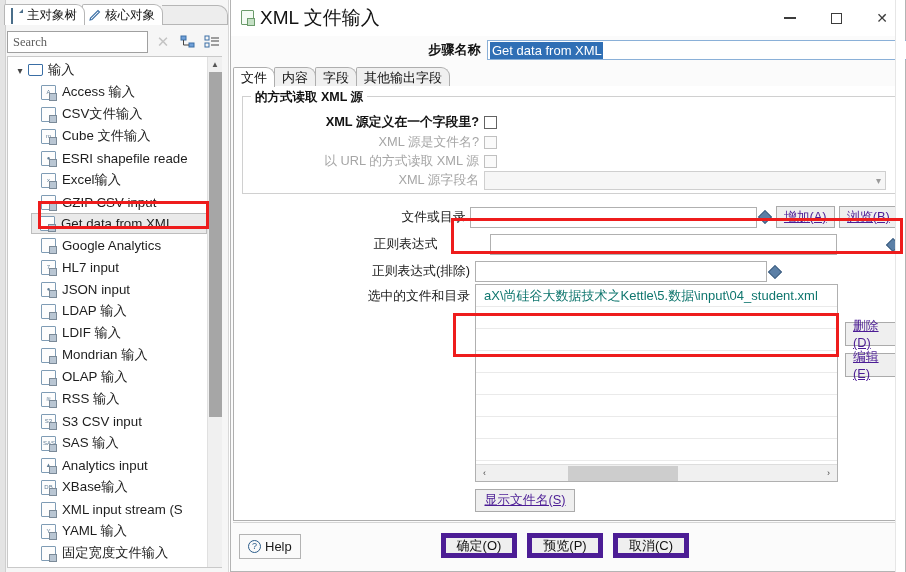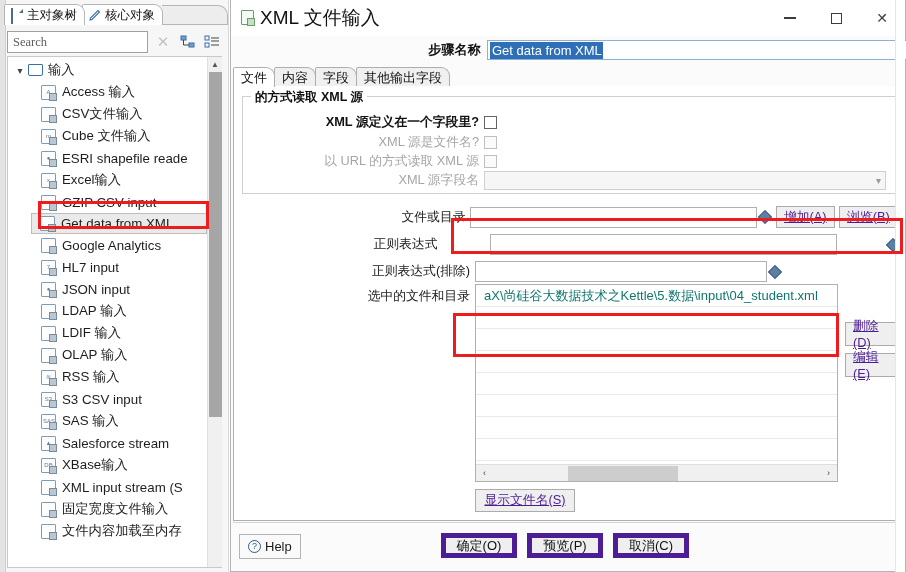--- a/index.html
+++ b/index.html
@@ -343,20 +343,26 @@
             <div class="trow child">
               <span class="ic">
                 <i></i>
               </span>
               <span>LDIF 输入</span>
             </div>
             <div class="trow child">
               <span class="ic">
                 <i></i>
               </span>
+              <span>Mondrian 输入</span>
+            </div>
+            <div class="trow child">
+              <span class="ic">
+                <i></i>
+              </span>
               <span>OLAP 输入</span>
             </div>
             <div class="trow child">
               <span class="ic">
                 <i>≋</i>
               </span>
               <span>RSS 输入</span>
             </div>
             <div class="trow child">
               <span class="ic">
@@ -367,33 +373,39 @@
             <div class="trow child">
               <span class="ic">
                 <i>SAS</i>
               </span>
               <span>SAS 输入</span>
             </div>
             <div class="trow child">
               <span class="ic">
                 <i>▲</i>
               </span>
-              <span>Salesforce stream</span>
+              <span>Analytics input</span>
             </div>
             <div class="trow child">
               <span class="ic">
                 <i>DB</i>
               </span>
               <span>XBase输入</span>
             </div>
             <div class="trow child">
               <span class="ic">
                 <i></i>
               </span>
               <span>XML input stream (S</span>
+            </div>
+            <div class="trow child">
+              <span class="ic">
+                <i>Y</i>
+              </span>
+              <span>YAML 输入</span>
             </div>
             <div class="trow child">
               <span class="ic">
                 <i></i>
               </span>
               <span>固定宽度文件输入</span>
             </div>
             <div class="trow child">
               <span class="ic"></span>
               <span>文件内容加载至内存</span>

